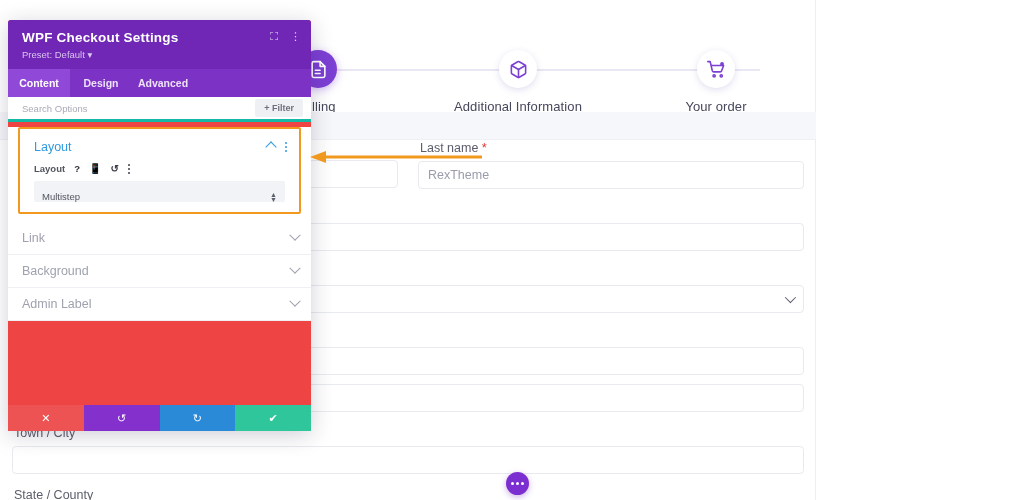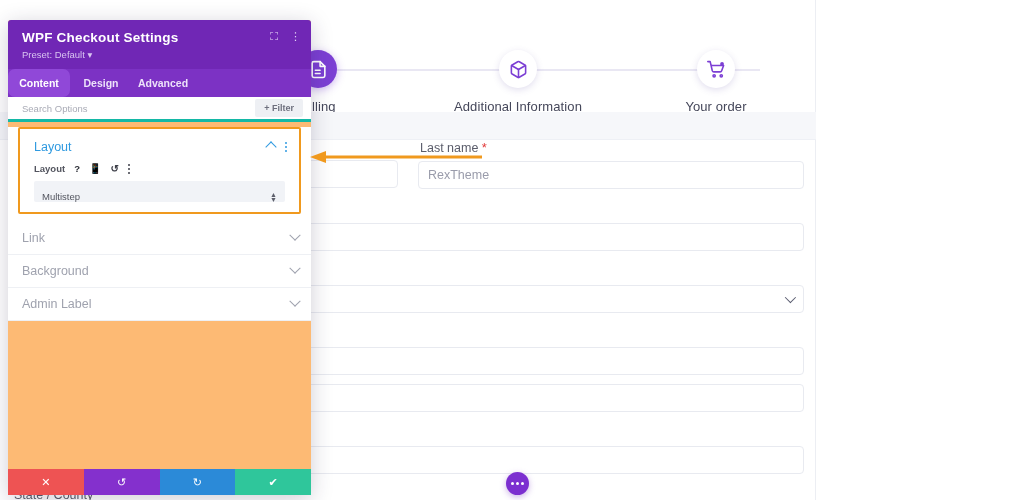--- a/index.html
+++ b/index.html
@@ -78,36 +78,36 @@
   .fab {
     position: absolute; left: 506px; top: 472px;
     width: 23px; height: 23px; border-radius: 50%;
     background: #7c2fd0; display:flex; align-items:center; justify-content:center;
     box-shadow: 0 2px 6px rgba(110,40,190,0.35);
   }
   .fab i { width:3px; height:3px; border-radius:50%; background:#fff; margin:0 1px; display:block; }
 
   
   .modal {
-    position: absolute; left: 8px; top: 20px; width: 303px; height: 475px;
-    background: #fdba74;
+    position: absolute; left: 8px; top: 20px; width: 303px; height: 411px;
+    background: #ef4444;
     box-shadow: 0 4px 22px rgba(40,30,70,0.22);
     border-radius: 3px 3px 0 0;
     overflow: hidden;
     z-index: 20;
   }
   .modal-head { background: #7027b5; padding: 10px 14px 9px 14px; position: relative; }
   .modal-title { color:#ffffff; font-size: 13.5px; font-weight: bold; letter-spacing:.2px; }
   .modal-preset { color:#d9c4f1; font-size: 9.5px; margin-top: 4px; }
   .head-icons { position:absolute; right: 10px; top: 11px; display:flex; gap: 12px; align-items:center; }
   .head-icons .ic { color: #e3d2f6; font-size: 11px; line-height:1; }
 
   .tabs { display:flex; background:#7c32c4; }
   .tab { font-size: 10.5px; color:#ede2fa; padding: 8px 0; width: 62px; text-align:center; font-weight:bold; }
-  .tab.active { background:#9048d8; color:#ffffff;border-radius:7px; }
+  .tab.active { background:#9048d8; color:#ffffff; }
 
   .searchbar {
     display:flex; align-items:center; justify-content:space-between;
     height: 25px; padding: 0 8px 0 14px;
     border-bottom: 3px solid #14b8a6; background:#fff;
   }
   .search-ph { font-size: 9.5px; color: #a9abb6; }
   .filter-btn {
     font-size: 9px; font-weight:bold; color:#6d6f7d; background:#eef0f4;
     padding: 4px 9px; border-radius: 2px;

